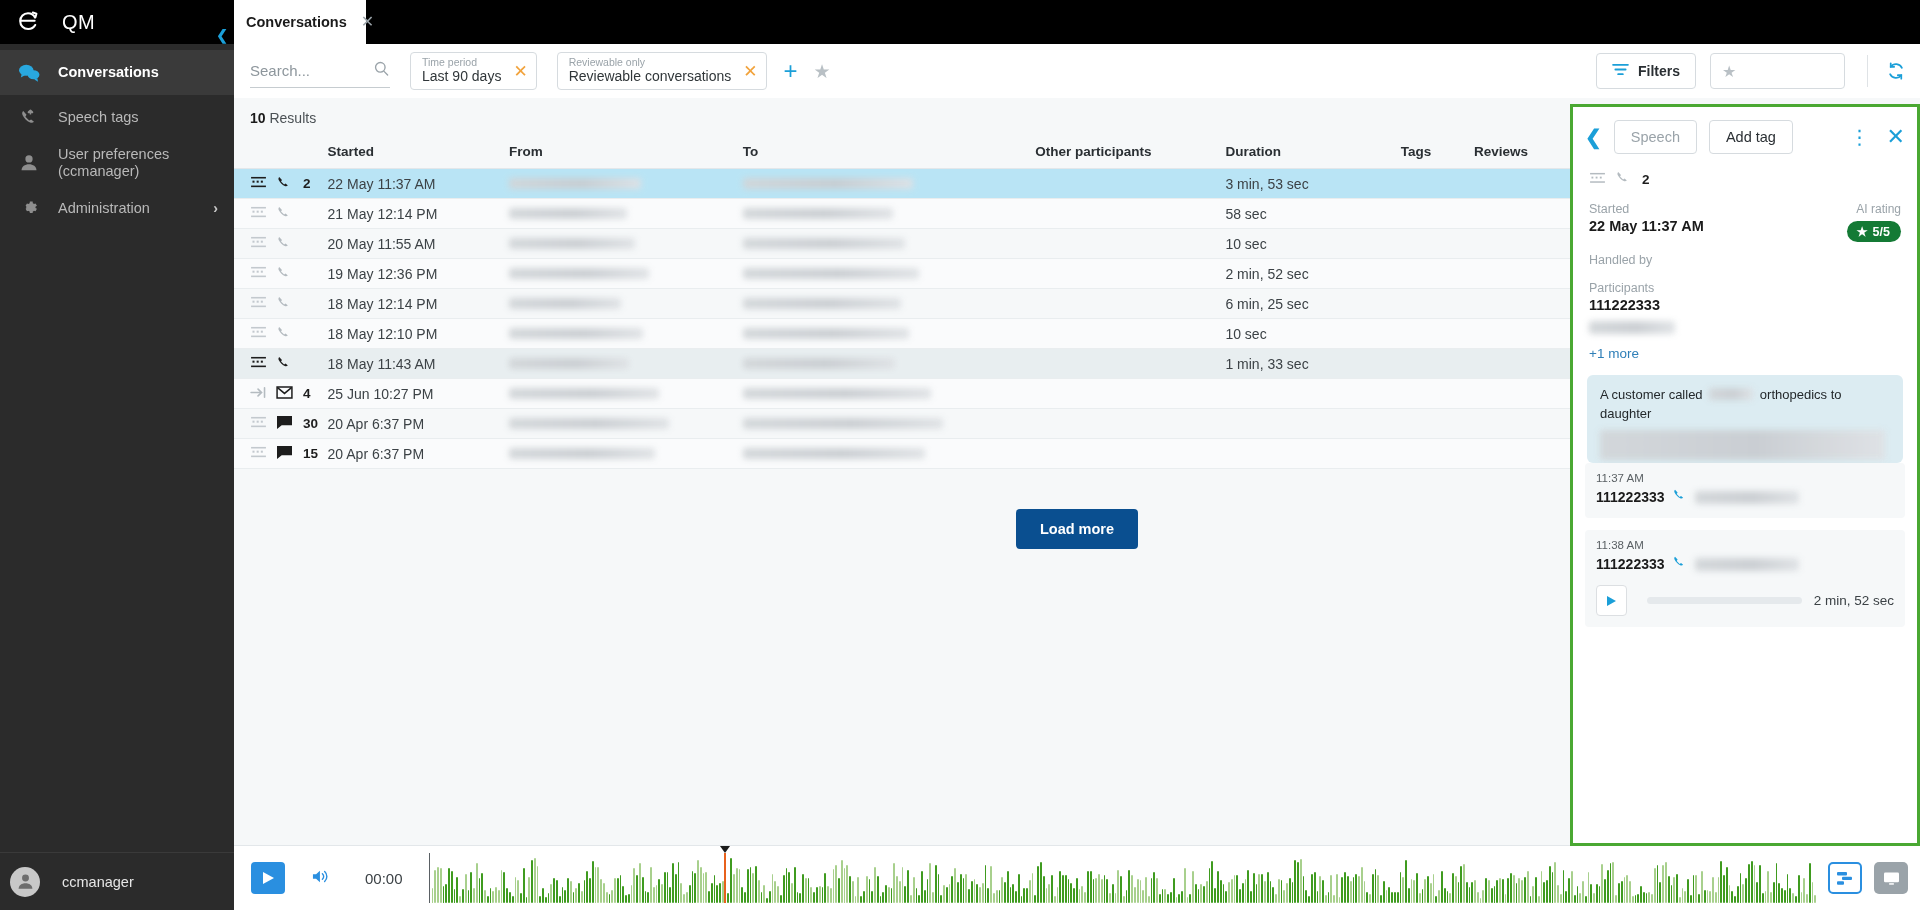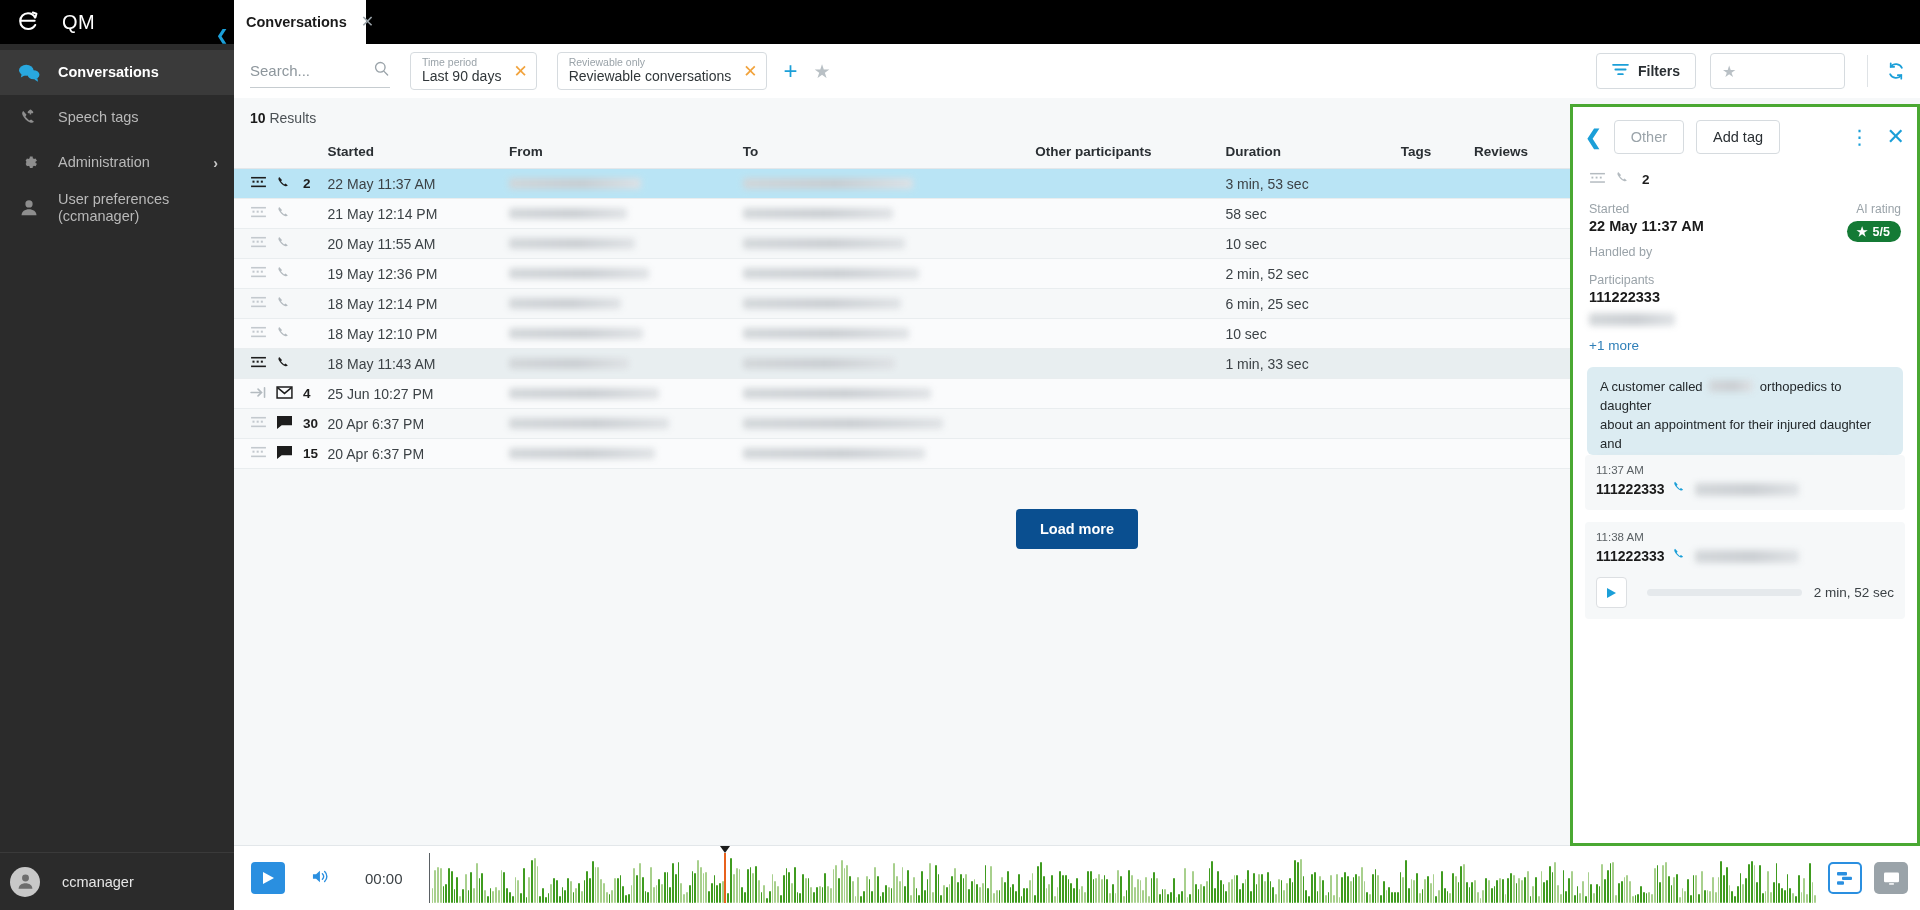--- a/index.html
+++ b/index.html
@@ -170,21 +170,21 @@
     display: flex; align-items: center; padding: 0 16px; font-size: 14.5px;
     color: #9aa3a9; margin-right: 12px;
   }
   .dbtn.enabled { color: #2a2f33; }
   .kebab { margin-left: auto; color: #1b9fd8; font-size: 20px; line-height: .55; letter-spacing: 0; }
   .dclose { color: #1b9fd8; font-size: 22px; line-height: 1; margin-left: 17px; }
 
   .detail-sub { display: flex; align-items: center; gap: 9px; padding: 7px 14px 2px 16px; }
 
   .meta { padding: 10px 16px 0 16px; position: relative; }
-  .meta-label { font-size: 12.5px; color: #9aa3a9; margin-top: 11px; }
+  .meta-label { font-size: 12.5px; color: #9aa3a9; margin-top: 19px; }
   .meta-value { font-size: 14.5px; font-weight: bold; color: #1b1b1b; margin-top: 2px; }
   .ai-wrap { position: absolute; right: 16px; top: 10px; text-align: right; }
   .ai-label { font-size: 12px; color: #9aa3a9; }
   .ai-badge {
     display: inline-flex; align-items: center; gap: 5px; background: #147a35;
     color: #fff; font-size: 12.5px; font-weight: bold; border-radius: 12px;
     padding: 3px 11px 3px 9px; margin-top: 5px;
   }
   .more-link { color: #2f7fb8; font-size: 13.5px; margin-top: 8px; }
 
@@ -273,37 +273,37 @@
         <svg width="21" height="21" viewBox="0 0 22 22" fill="none" stroke="currentColor" stroke-width="1.9" stroke-linecap="round">
           <path d="M4.5 4.2c-1.2 1-1.5 2.6-.8 4.1 1.5 3.4 4.5 6.4 7.9 7.9 1.5.7 3.1.4 4.1-.8l-3-2.4-2 1.2-4-4 1.2-2z" fill="currentColor" stroke="none"></path>
           <path d="M12 7V3.5M12 3.5l-2 2M12 3.5l2 2"></path>
         </svg>
       </span>
       <span class="nlabel">Speech tags</span>
     </div>
 
     <div class="nav-item">
       <span class="nico">
+        <svg width="20" height="20" viewBox="0 0 22 22" fill="currentColor">
+          <circle cx="11" cy="6.5" r="4"></circle>
+          <path d="M2.8 19c0-4.2 3.7-6.6 8.2-6.6S19.2 14.8 19.2 19z"></path>
+        </svg>
+      </span>
+      <span class="nlabel">User preferences (ccmanager)</span>
+    </div>
+
+    <div class="nav-item">
+      <span class="nico">
         <svg width="21" height="21" viewBox="0 0 24 24" fill="currentColor">
           <path d="M12 8.2A3.8 3.8 0 1 0 12 15.8 3.8 3.8 0 0 0 12 8.2zm0 6a2.2 2.2 0 1 1 0-4.4 2.2 2.2 0 0 1 0 4.4z"></path>
           <path d="M20.5 13.5l-1.7-.9c.1-.5.1-1.1 0-1.6l1.7-.9-1.6-2.8-1.8.7c-.4-.4-.8-.7-1.3-.9l-.2-1.9h-3.2l-.2 1.9c-.5.2-.9.5-1.3.9l-1.8-.7-1.6 2.8 1.7.9c-.1.5-.1 1.1 0 1.6l-1.7.9 1.6 2.8 1.8-.7c.4.4.8.7 1.3.9l.2 1.9h3.2l.2-1.9c.5-.2.9-.5 1.3-.9l1.8.7z"></path>
         </svg>
       </span>
       <span class="nlabel">Administration</span>
       <span class="nav-arrow">›</span>
-    </div>
-
-    <div class="nav-item">
-      <span class="nico">
-        <svg width="20" height="20" viewBox="0 0 22 22" fill="currentColor">
-          <circle cx="11" cy="6.5" r="4"></circle>
-          <path d="M2.8 19c0-4.2 3.7-6.6 8.2-6.6S19.2 14.8 19.2 19z"></path>
-        </svg>
-      </span>
-      <span class="nlabel">User preferences (ccmanager)</span>
     </div>
 
     <div class="user-bar">
       <span class="avatar">
         <svg width="19" height="19" viewBox="0 0 22 22" fill="currentColor">
           <circle cx="11" cy="7" r="4"></circle>
           <path d="M3 19.5c0-4.2 3.6-6.6 8-6.6s8 2.4 8 6.6z"></path>
         </svg>
       </span>
       <span class="user-name">ccmanager</span>
@@ -648,21 +648,21 @@
     </table>
 
     <div class="loadmore-wrap">
       <button class="loadmore">Load more</button>
     </div>
   </div>
 
   <div class="detail">
     <div class="detail-head">
       <span class="back-chev">❮</span>
-      <div class="dbtn">Other</div>
+      <div class="dbtn">Speech</div>
       <div class="dbtn enabled">Add tag</div>
       <span class="kebab">⋮</span>
       <span class="dclose">✕</span>
     </div>
 
     <div class="detail-sub">
       <span class="ic-dim">
         <svg width="17" height="13" viewBox="0 0 18 14" fill="currentColor">
           <rect x="1" y="1" width="16" height="1.6"></rect>
             <rect x="2.5" y="5" width="2" height="2"></rect>
@@ -697,21 +697,20 @@
       </div>
       <div class="more-link">+1 more</div>
     </div>
 
     <div class="summary">
       <p>
         <span>A customer called</span>
         <span class="blur" style="width:44px;height:12px;vertical-align:-1px;margin:0 3px;"></span>
         <span>orthopedics to daughter</span>
       </p>
-      <p>about an appointment for their injured daughter and</p>
       <div style="margin-top:6px">
         <span class="blur" style="width:285px;height:30px;display:block;"></span>
       </div>
     </div>
 
     <div id="timeline-list">
         <div class="tl-item">
           <div class="tl-time">11:37 AM</div>
           <div class="tl-row">
             <span class="tl-num">111222333</span>

